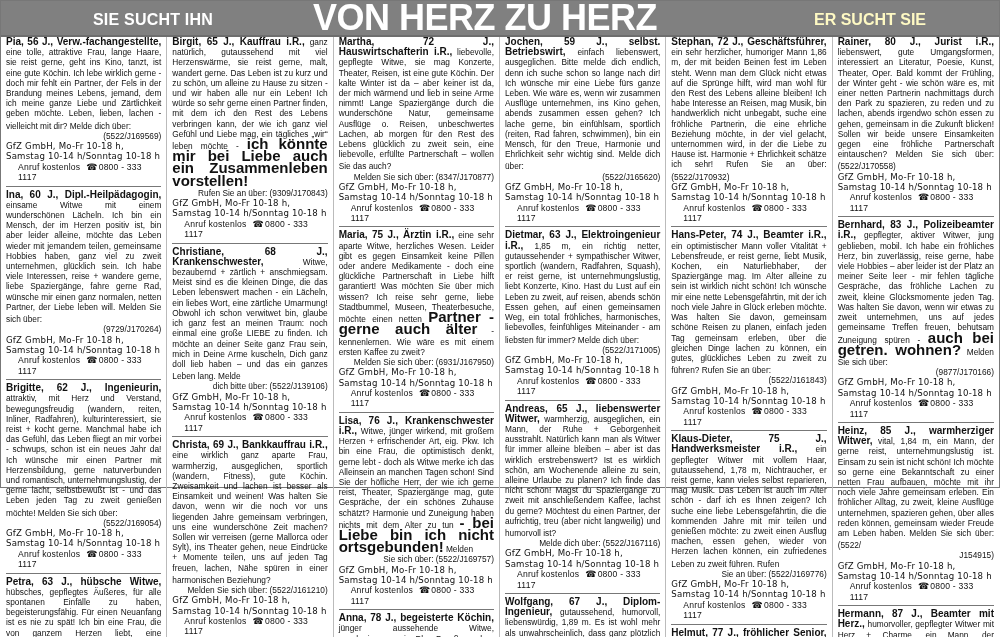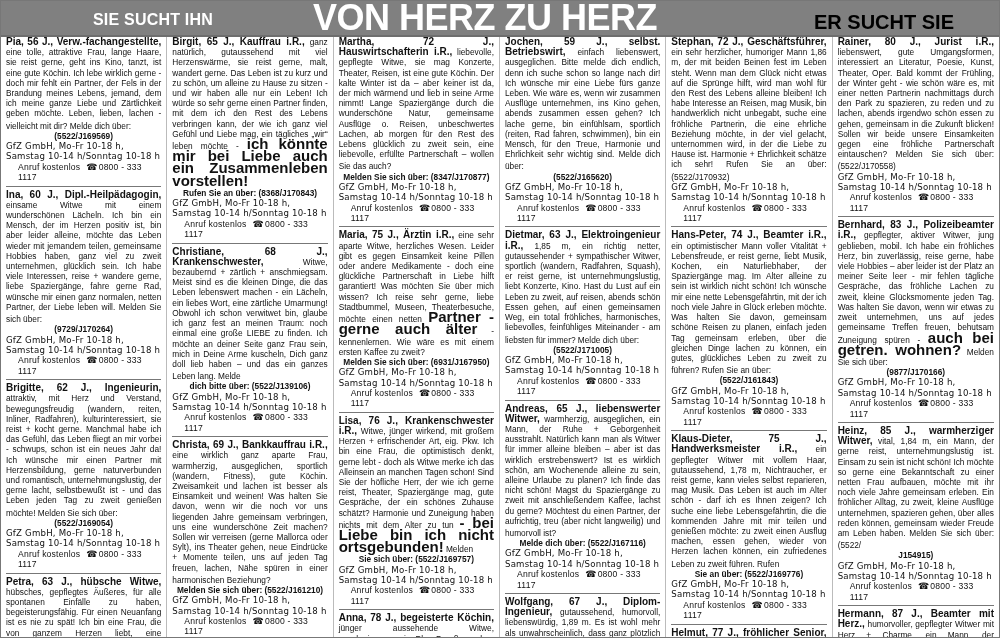--- a/index.html
+++ b/index.html
@@ -1,33 +1,33 @@
 <!DOCTYPE html>
 <html><head>
 <meta charset="utf-8">
 <style>
   * { box-sizing: border-box; margin: 0; padding: 0; }
   html, body { width: 1000px; height: 638px; overflow: hidden; background: #ffffff; }
   body { font-family: "Liberation Sans", sans-serif; color: #111; }
-  .page { width: 1000px; height: 638px; border: 1px solid #777; position: relative; background: #fff; }
+  .page { width: 1000px; height: 488px; border: 1px solid #777; position: relative; background: #fff; }
   .header {
     height: 36px; background: #808080; display: flex; align-items: center;
     position: relative; border-bottom: 2px solid #6e6e6e;
   }
   .header .left { position: absolute; left: 92px; top: 10px; color: #fff; font-weight: bold; font-size: 16px; letter-spacing: 0.2px; }
   .header .center { position: absolute; left: 312px; top: -3px; color: #fff; font-weight: bold; font-size: 36px; letter-spacing: -0.5px; line-height: 40px; }
-  .header .right { position: absolute; left: 813px; top: 10px; color: #000000; font-weight: bold; font-size: 20px; }
+  .header .right { position: absolute; left: 813px; top: 10px; color: #fef9c3; font-weight: bold; font-size: 16px; }
   .columns { display: flex; height: 600px; }
   .col { width: 166.6px; padding: 0 5px 0 5px; border-right: 1px solid #bbb; overflow: hidden; }
   .col:last-child { border-right: none; }
   .ad { font-size: 8.3px; line-height: 10.2px; text-align: justify; padding-bottom: 3px; border-bottom: 1.5px solid #777; margin-bottom: 3px; hyphens: manual; }
   .ad:last-child { border-bottom: none; }
   .ad .title { font-weight: bold; font-size: 10px; }
   .ad .em { font-weight: bold; font-size: 15px; }
-  .ad .code { display: block; text-align: center; font-weight: bold; }
+  .ad .code { display: block; text-align: right; }
   .contact { text-align: left; font-family: "DejaVu Sans", sans-serif; font-size: 8.6px; line-height: 10.4px; letter-spacing: 0.2px; }
   .contact .line3 { font-family: "Liberation Sans", sans-serif; font-size: 8.6px; margin-left: 12px; }
   .phone-icon { display: inline-block; font-size: 9px; margin: 0 1px 0 6px; }
 </style>
 </head>
 <body>
 
 <div class="page">
   <div class="header">
     <span class="left">SIE SUCHT IHN</span>
@@ -71,21 +71,21 @@
   </div>
         <div class="ad">
     <span class="title">Petra, 63 J., hübsche Witwe,</span><span class="body"> hübsches, gepflegtes Äußeres, für alle spontanen Einfälle zu haben, begeisterungsfähig. Für einen Neuanfang ist es nie zu spät! Ich bin eine Frau, die von ganzem Herzen liebt, eine Partnerschaft mit ganz viel Gefühl sucht! Ich bin gerne in der Natur, mag Reisen - gib uns durch einen Anruf die Chance zum Kennenlernen und zu einem harmonischen Leben mit tausend Glücksmomenten und vielen gemeinsamen Jahren! </span><span class="tail"></span>
     
     
   </div>
       </div>
       <div class="col">
         <div class="ad">
     <span class="title">Birgit, 65 J., Kauffrau i.R.,</span><span class="body"> ganz natürlich, gutaussehend mit viel Herzenswärme, sie reist gerne, malt, wandert gerne. Das Leben ist zu kurz und zu schön, um alleine zu Hause zu sitzen - und wir haben alle nur ein Leben! Ich würde so sehr gerne einen Partner finden, mit dem ich den Rest des Lebens verbringen kann, der wie ich ganz viel Gefühl und Liebe mag, ein tägliches „wir“ leben möchte - </span><span class="em">ich könnte mir bei Liebe auch ein Zusammenleben vorstellen!</span><span class="tail"></span>
-    <span class="code">Rufen Sie an über: (8368/J170843)</span>
+    <span class="code">Rufen Sie an über: (9309/J170843)</span>
     <div class="contact">
       <div>GfZ GmbH, Mo-Fr 10-18 h,</div>
       <div>Samstag 10-14 h/Sonntag 10-18 h</div>
       <div class="line3">
         <span>Anruf   kostenlos</span><span class="phone-icon">☎</span><span>0800 - 333 1117</span>
       </div>
     </div>
   </div>
         <div class="ad">
     <span class="title">Christiane, 68 J., Krankenschwester,</span><span class="body"> Witwe, bezaubernd + zärtlich + anschmiegsam. Meist sind es die kleinen Dinge, die das Leben lebenswert machen - ein Lächeln, ein liebes Wort, eine zärtliche Umarmung! Obwohl ich schon verwitwet bin, glaube ich ganz fest an meinen Traum: noch einmal eine große LIEBE zu finden. Ich möchte an deiner Seite ganz Frau sein, mich in Deine Arme kuscheln, Dich ganz doll lieb haben – und das ein ganzes Leben lang. Melde</span><span class="em"></span><span class="tail"></span>

